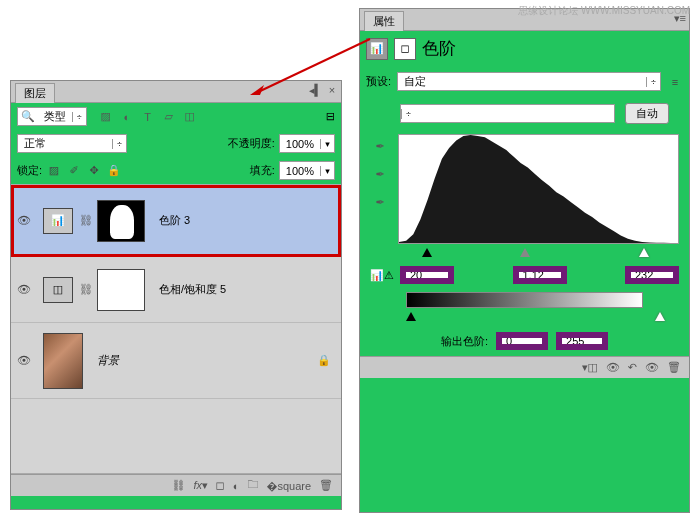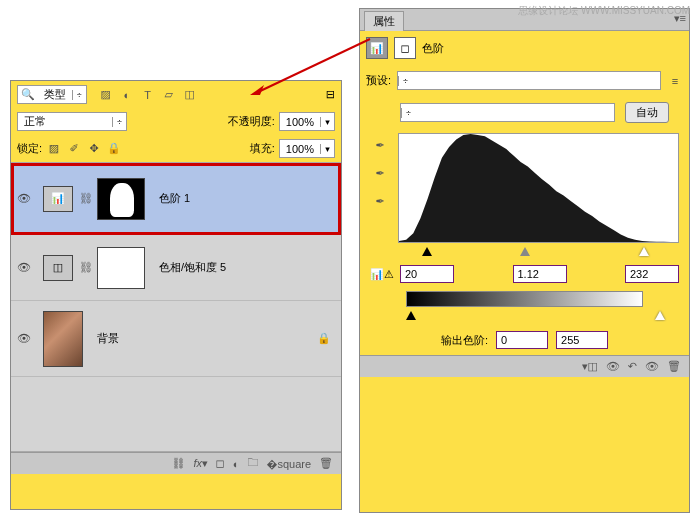--- a/index.html
+++ b/index.html
@@ -1,26 +1,26 @@
 <!DOCTYPE html>
 <html><head>
 <meta charset="utf-8">
 <style>
 *{box-sizing:border-box;font-family:"Microsoft YaHei",SimSun,sans-serif;font-size:11px}
 body{margin:0;background:#fff;width:700px;height:523px;position:relative;overflow:hidden}
 .watermark{position:absolute;top:4px;right:10px;color:#aaa;font-size:10px;z-index:5}
-.panel{position:absolute;background:#fde047;border:1px solid #888}
+.panel{position:absolute;background:#22c55e;border:1px solid #888}
 .layers{left:10px;top:80px;width:332px;height:430px}
 .props{left:359px;top:8px;width:331px;height:505px}
 .tabbar{height:22px;background:#c8c8c8;border-bottom:1px solid #999;display:flex;align-items:center;padding:0 4px;position:relative}
 .tab{padding:2px 8px;background:#d4d4d4;border:1px solid #999;border-bottom:none;margin-top:2px}
 .tabctrls{position:absolute;right:2px;top:2px;display:flex;gap:2px}
 .tabctrls span{width:14px;height:14px;display:inline-flex;align-items:center;justify-content:center;color:#555;cursor:pointer}
 .row{display:flex;align-items:center;padding:4px 6px;gap:4px}
-select,input[type=text]{background:#fff;border:1px solid #701a75;height:18px;font-size:11px;padding:0 4px}
+select,input[type=text]{background:#fff;border:6px solid #701a75;height:18px;font-size:11px;padding:0 4px}
 .dd{display:inline-flex;background:#fff;border:1px solid #999;height:19px;align-items:center}
 .dd .sval{padding:0 6px;min-width:30px}
 .dd .sarr{border-left:1px solid #999;width:14px;text-align:center;font-size:9px}
 .smallbtn{width:16px;height:16px;display:inline-flex;align-items:center;justify-content:center;color:#444}
 .iconrow span{width:18px;height:16px;display:inline-flex;align-items:center;justify-content:center;color:#555}
 .layerlist{border-top:1px solid #aaa;border-bottom:1px solid #aaa;height:290px;background:#d4d4d4;overflow:hidden}
 .layer{display:flex;align-items:center;height:72px;border-bottom:1px solid #bbb}
 .selected{background:#b0c4e8}
 .redbox{outline:3px solid #c00;outline-offset:-3px}
 .eye{width:26px;display:flex;align-items:center;justify-content:center;color:#444}
@@ -63,20 +63,27 @@
 <body>
 
 <div class="watermark">思缘设计论坛  WWW.MISSYUAN.COM</div>
 
 <svg class="arrow" width="130" height="60">
   <line x1="120" y1="4" x2="6" y2="58" stroke="#c00" stroke-width="2"></line>
   <polygon points="0,60 14,50 10,60" fill="#c00"></polygon>
 </svg>
 
 <div class="panel layers">
+  <div class="tabbar">
+    <div class="tab">图层</div>
+    <div class="tabctrls">
+      <span>◂▍</span>
+      <span>×</span>
+    </div>
+  </div>
   <div class="row">
     <div class="dd">
       <span style="padding:0 3px">🔍</span>
         <span class="sval">类型</span>
         <span class="sarr">÷</span>
     </div>
     <div class="iconrow" style="display:flex;gap:3px;margin-left:6px">
       <span>▨</span>
       <span>◐</span>
       <span>T</span>
@@ -112,37 +119,37 @@
   <div class="layerlist">
     <div class="layer selected redbox">
       <div class="eye">👁</div>
       <div class="lthumbs">
         <div class="adjth">📊</div>
         <div class="linkic">⛓</div>
         <div class="mask">
             <div class="silh"></div>
           </div>
       </div>
-      <div class="lname">色阶 1</div>
+      <div class="lname">色阶 3</div>
     </div>
     <div class="layer" style="height:66px">
       <div class="eye">👁</div>
       <div class="lthumbs">
         <div class="adjth">◫</div>
         <div class="linkic">⛓</div>
         <div class="mask white"></div>
       </div>
       <div class="lname">色相/饱和度 5</div>
     </div>
     <div class="layer" style="height:76px">
       <div class="eye">👁</div>
       <div class="lthumbs">
         <div class="photoimg"></div>
       </div>
-      <div class="lname" style="">背景</div>
+      <div class="lname" style="font-style:italic">背景</div>
       <div class="lockic">🔒</div>
     </div>
   </div>
 
   <div class="barbot">
     <span>⛓</span>
     <span><i>fx</i>▾</span>
     <span>◻</span>
     <span>◐</span>
     <span>🗀</span>
@@ -154,25 +161,26 @@
 <div class="panel props">
   <div class="tabbar">
     <div class="tab">属性</div>
     <div class="tabctrls">
         <span>▾≡</span>
       </div>
   </div>
   <div class="adjhdr">
     <div class="adjic">📊</div>
     <div class="adjic" style="background:#fff">◻</div>
-    <span style="font-size:11px">色阶</span>
+    <span style="font-size:17px">色阶</span>
   </div>
   <div class="preset">
     <span>预设:</span>
     <div class="dd">
+        <span class="sval" style="flex:1">自定</span>
         <span class="sarr">÷</span>
       </div>
     <span class="smallbtn">≡</span>
   </div>
   <div class="channel">
     <div class="dd">
         <span class="sarr">÷</span>
       </div>
     <button class="autobtn">自动</button>
   </div>

